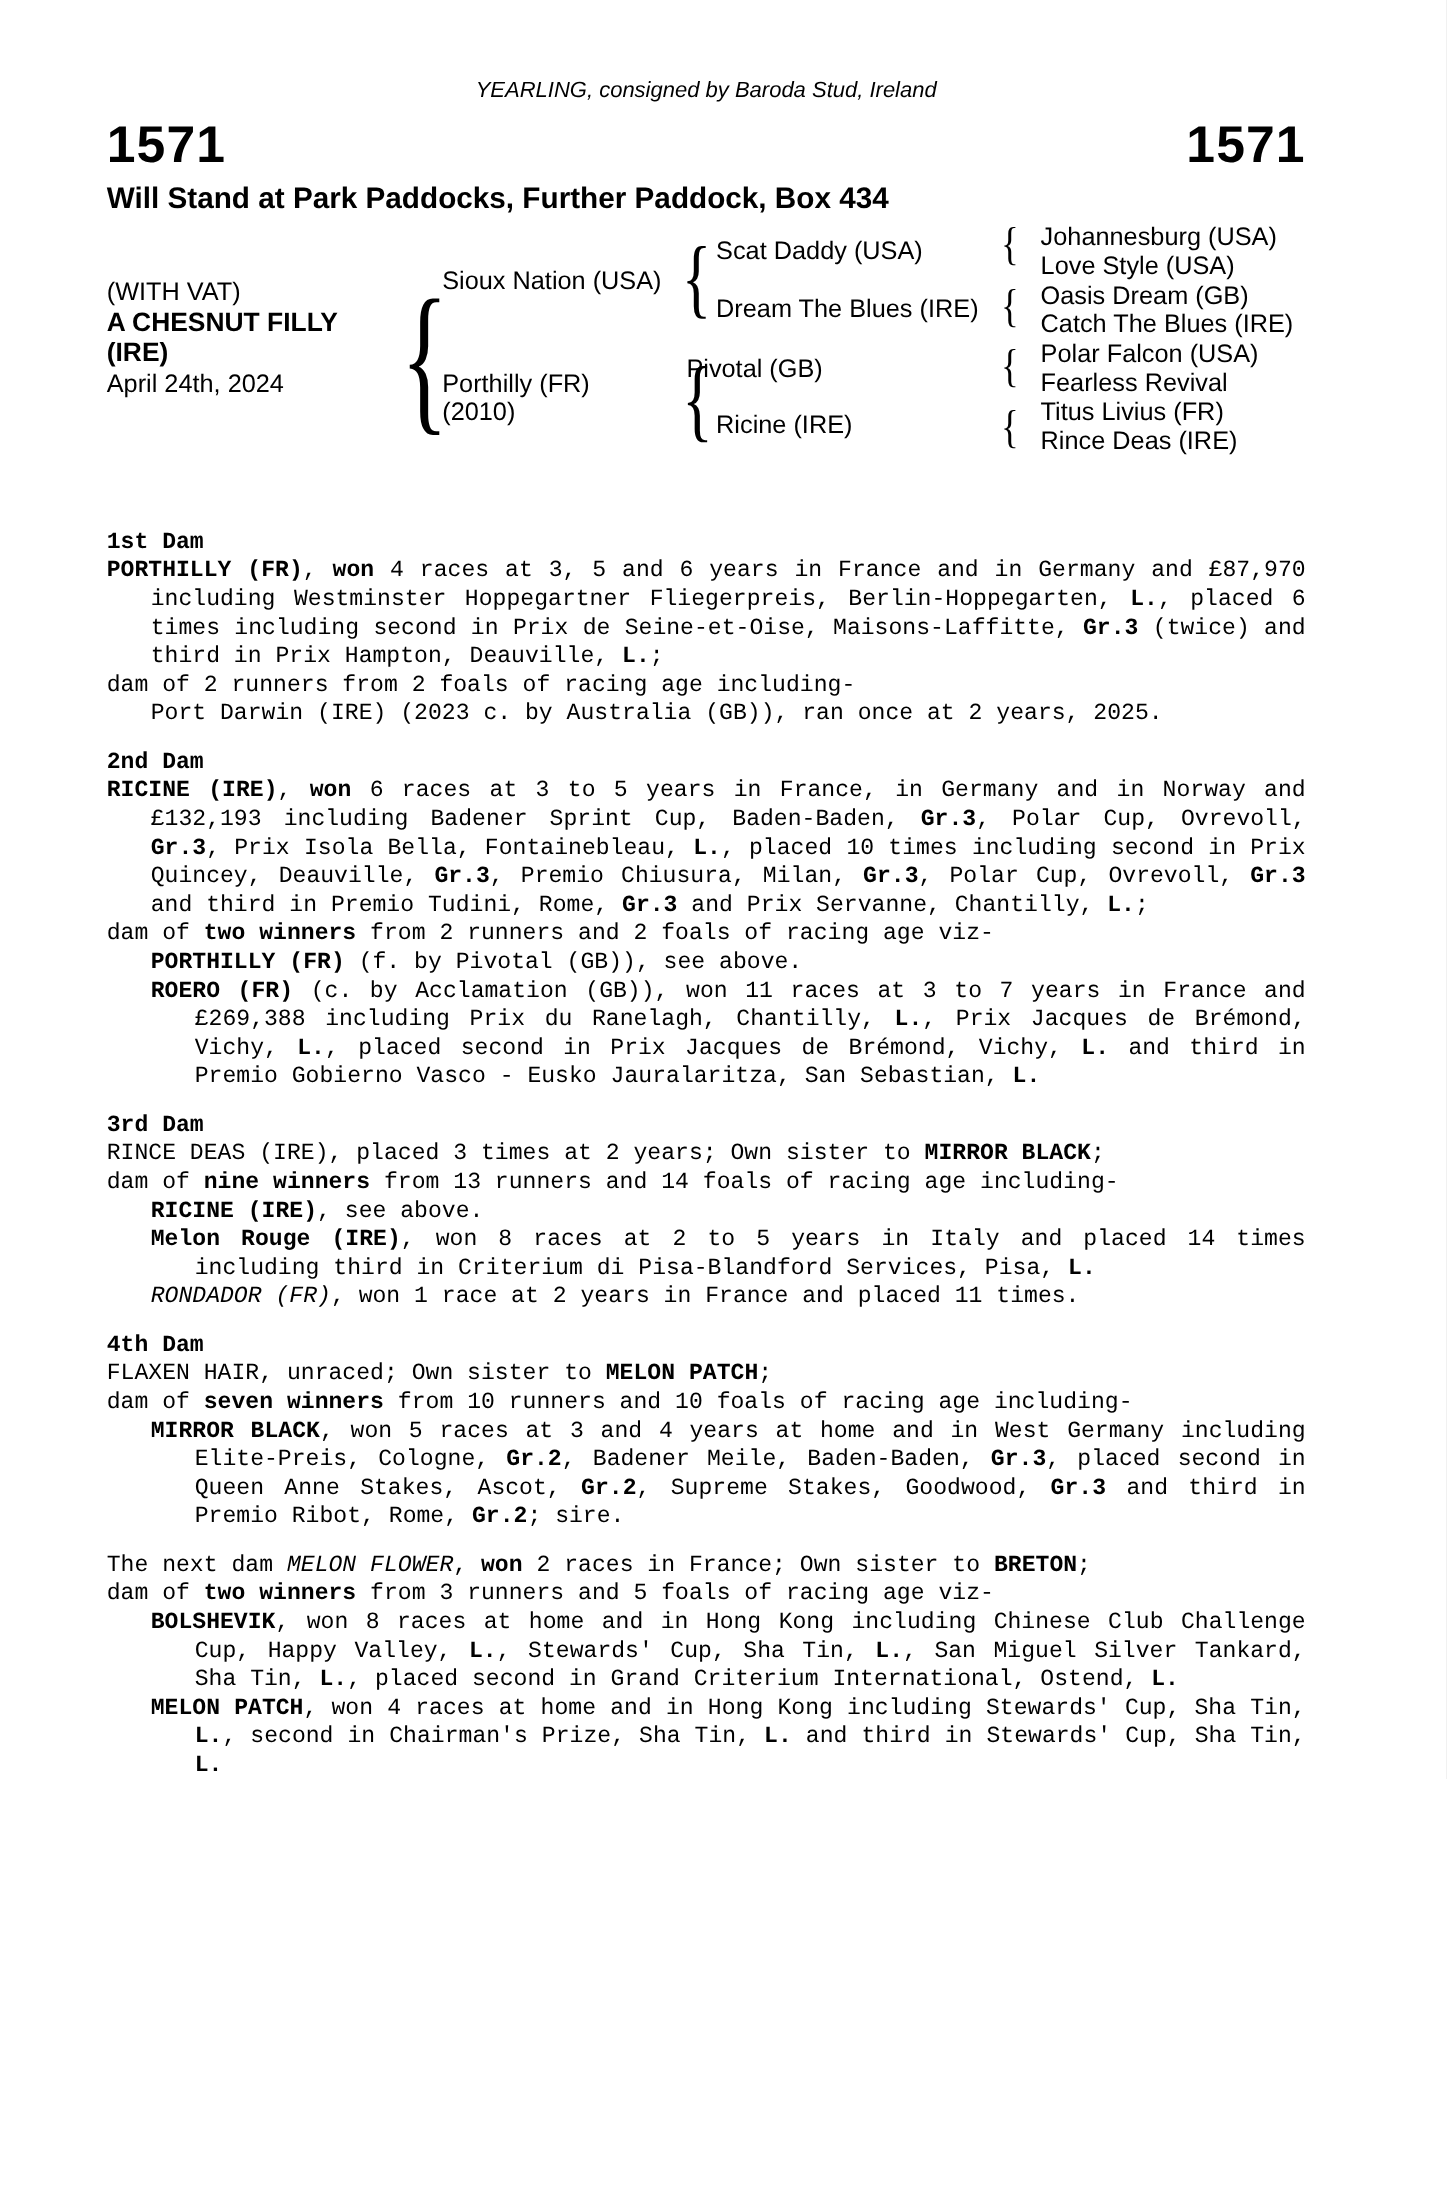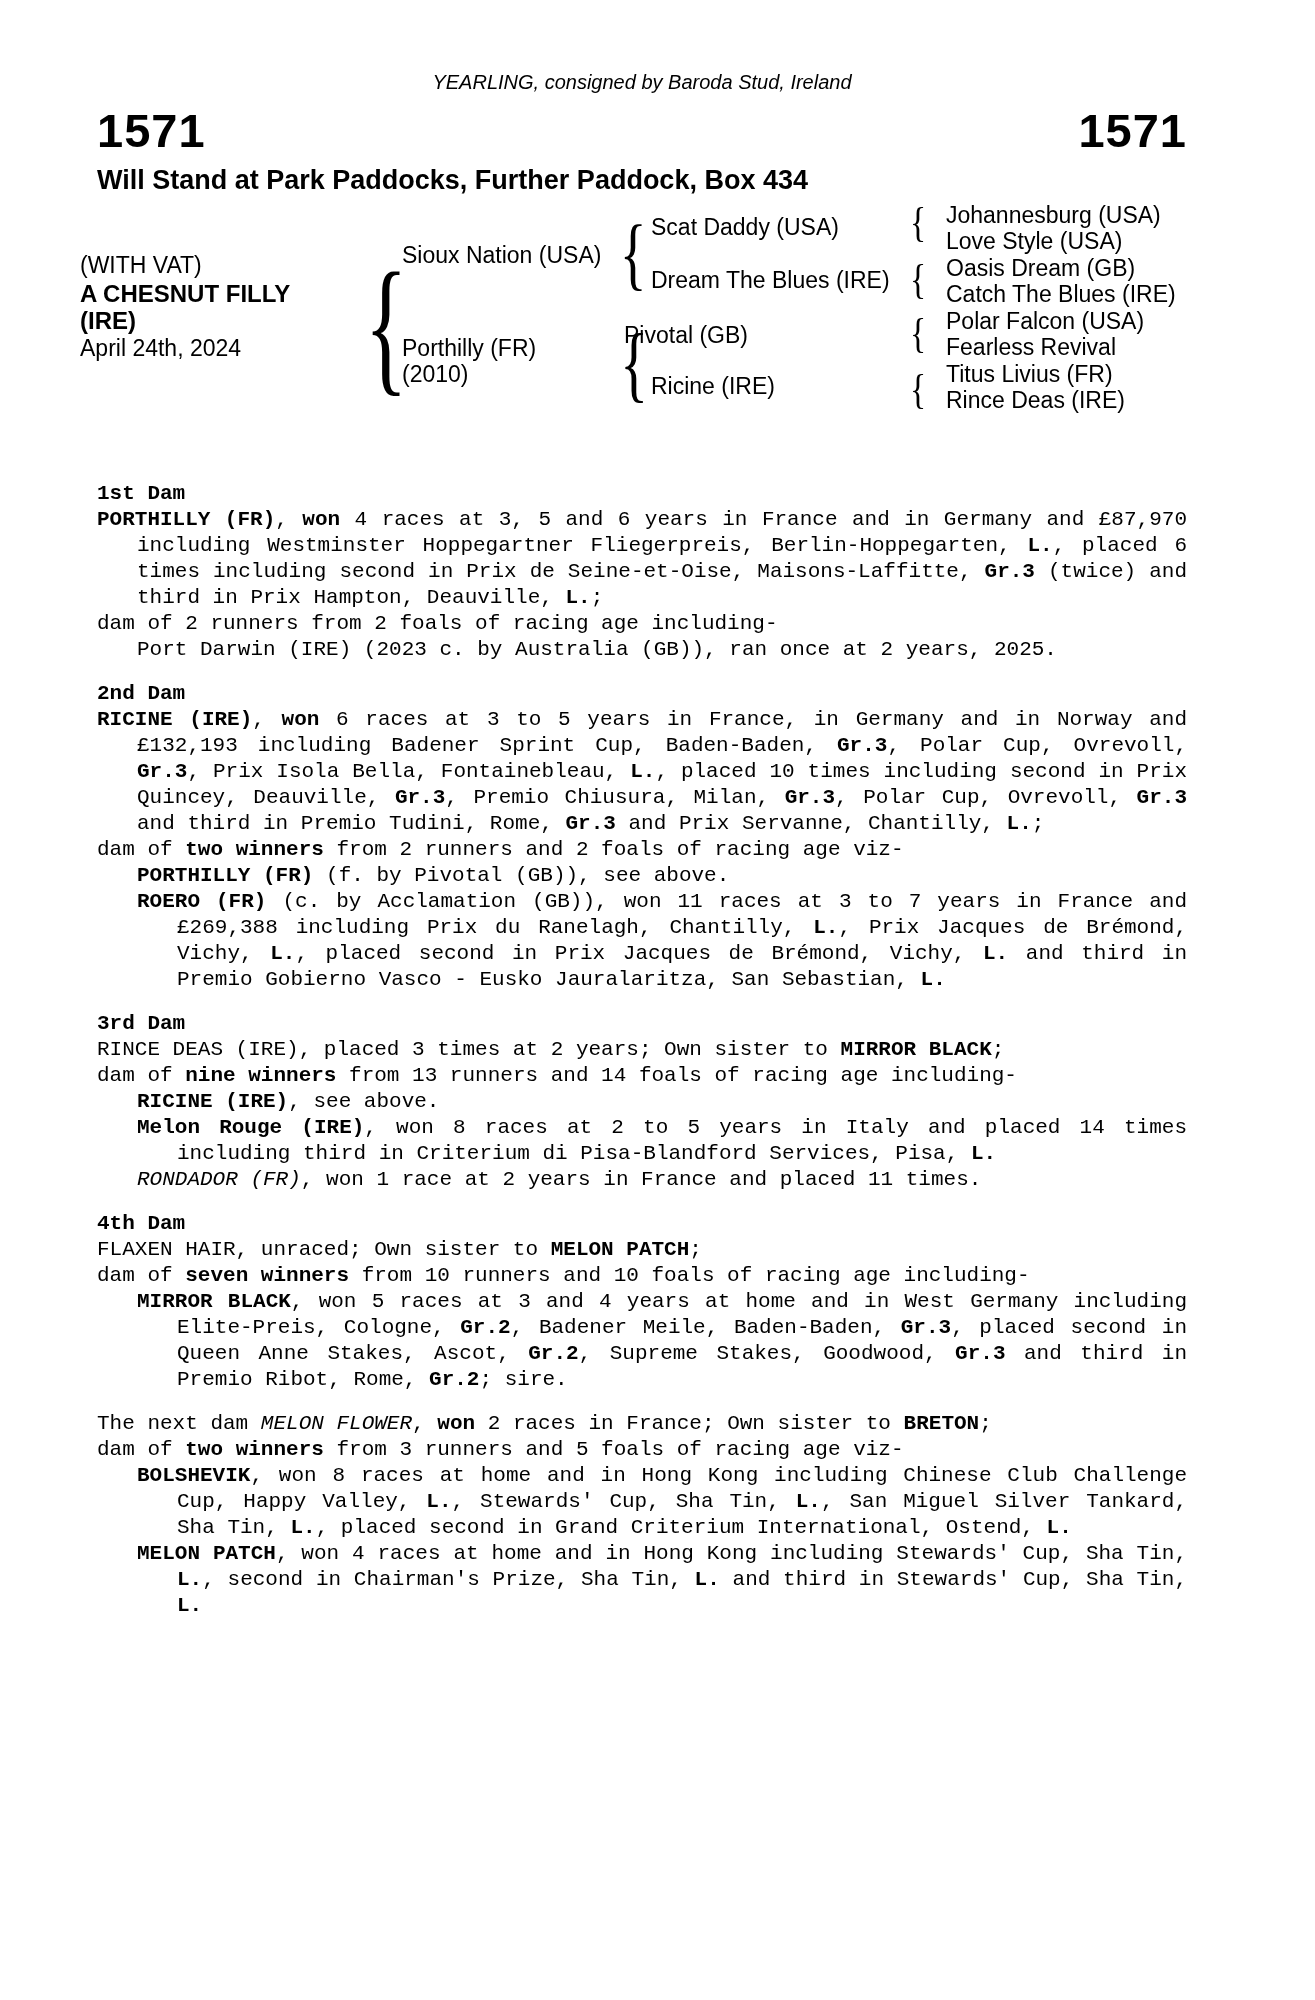--- a/index.html
+++ b/index.html
@@ -23,21 +23,21 @@
   }
   .lot.left{float:left;}
   .lot.right{float:right;}
   .stand-line{
     position:absolute;left:97px;top:164px;width:1090px;
     font-weight:bold;font-size:27px;line-height:32px;
   }
   
   .pedigree{position:absolute;left:0;top:0;width:1315px;height:480px;}
   .ped-item{position:absolute;font-size:23px;line-height:26px;white-space:nowrap;}
-  .filly-block{position:absolute;left:80px;top:252px;line-height:27.5px;font-size:23px;}
+  .filly-block{position:absolute;left:97px;top:252px;line-height:27.5px;font-size:23px;}
   .filly-name{font-weight:bold;font-size:24px;}
   .brace{
     position:absolute;
     font-family:"Liberation Serif", serif;
     transform-origin:center center;
     line-height:1;
   }
   .nominations{position:absolute;left:0;top:427px;width:1315px;height:30px;
     font-weight:bold;font-size:24px;}
   .nom{position:absolute;white-space:nowrap;}

